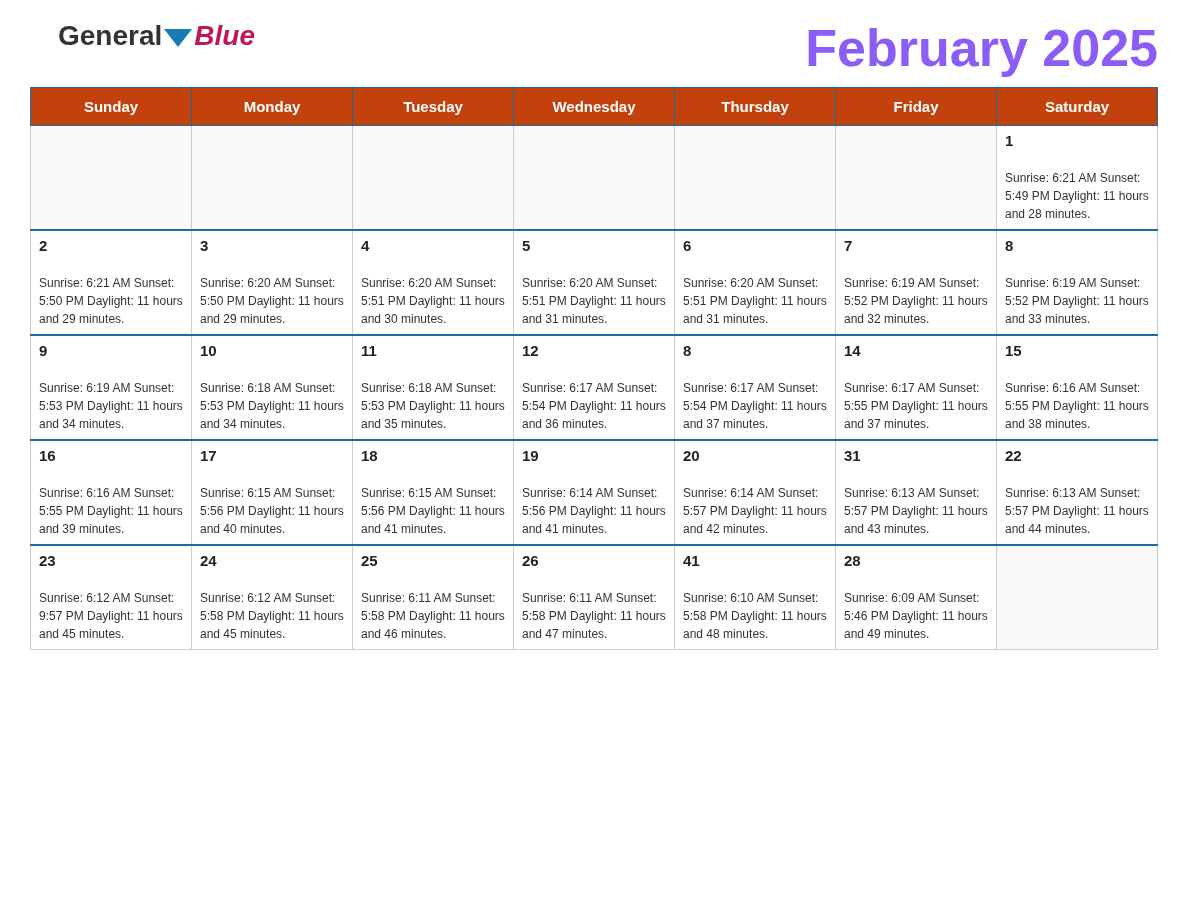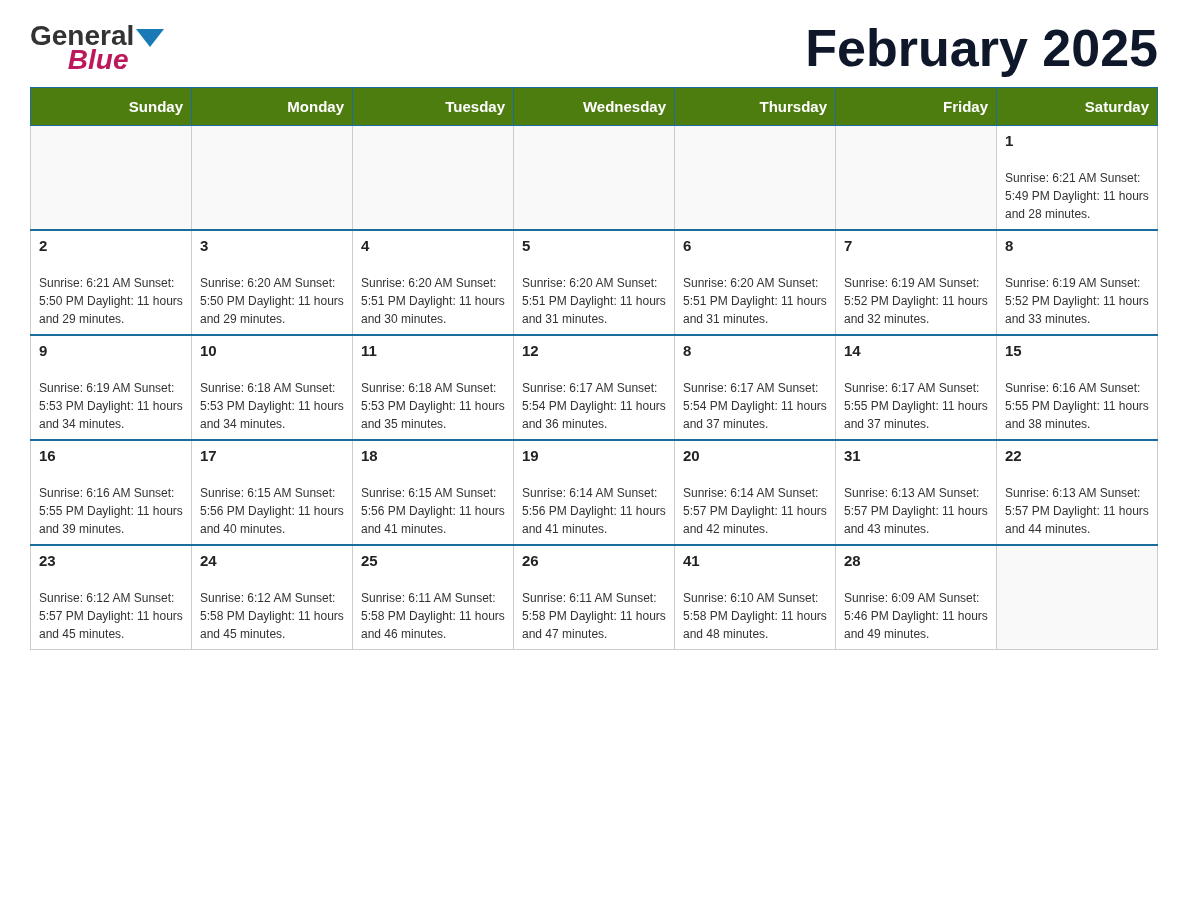--- a/index.html
+++ b/index.html
@@ -11,22 +11,23 @@
       min-height: 918px;
     }
     .header {
       display: flex;
       justify-content: space-between;
       align-items: flex-start;
       margin-bottom: 10px;
     }
     .logo {
       display: flex;
-      flex-direction: column;
-      align-items: center;
+      flex-direction: row;
+      align-items: flex-end;
+      margin-left: 28px;
     }
     .logo-general {
       font-size: 28px;
       font-weight: bold;
       color: #333;
       display: flex;
       align-items: center;
     }
     .logo-general .arrow {
       width: 0;
@@ -44,41 +45,41 @@
       margin-top: -8px;
       margin-left: 2px;
       font-style: italic;
     }
     .title-block {
       text-align: right;
     }
     .title-block h1 {
       font-size: 52px;
       font-weight: bold;
-      color: #0f172a;
+      color: #8b5cf6;
       line-height: 1.1;
     }
     .title-block h2 {
       font-size: 22px;
       font-weight: normal;
       color: #555;
       margin-top: 4px;
     }
     .calendar {
       width: 100%;
       border-collapse: collapse;
       margin-top: 10px;
     }
     .calendar thead tr th {
-      background-color: #4d7c0f;
+      background-color: #c2410c;
       color: #fff;
       padding: 10px 8px;
       font-size: 15px;
       font-weight: bold;
-      text-align: right;
+      text-align: center;
       border: 1px solid #1a6e9e;
     }
     .calendar tbody tr td {
       border: 1px solid #ccc;
       vertical-align: top;
       padding: 6px 8px;
       font-size: 12.5px;
       color: #333;
       width: calc(100% / 7);
       min-height: 100px;
@@ -297,21 +298,21 @@
           <div class="day-info">Sunrise: 6:13 AM
 Sunset: 5:57 PM
 Daylight: 11 hours
 and 44 minutes.</div>
         </td>
       </tr>
       <tr class="row-border-top">
         <td>
           <span class="day-num">23</span>
           <div class="day-info">Sunrise: 6:12 AM
-Sunset: 5:57 PM
+Sunset: 9:57 PM
 Daylight: 11 hours
 and 45 minutes.</div>
         </td>
         <td>
           <span class="day-num">24</span>
           <div class="day-info">Sunrise: 6:12 AM
 Sunset: 5:58 PM
 Daylight: 11 hours
 and 45 minutes.</div>
         </td>

